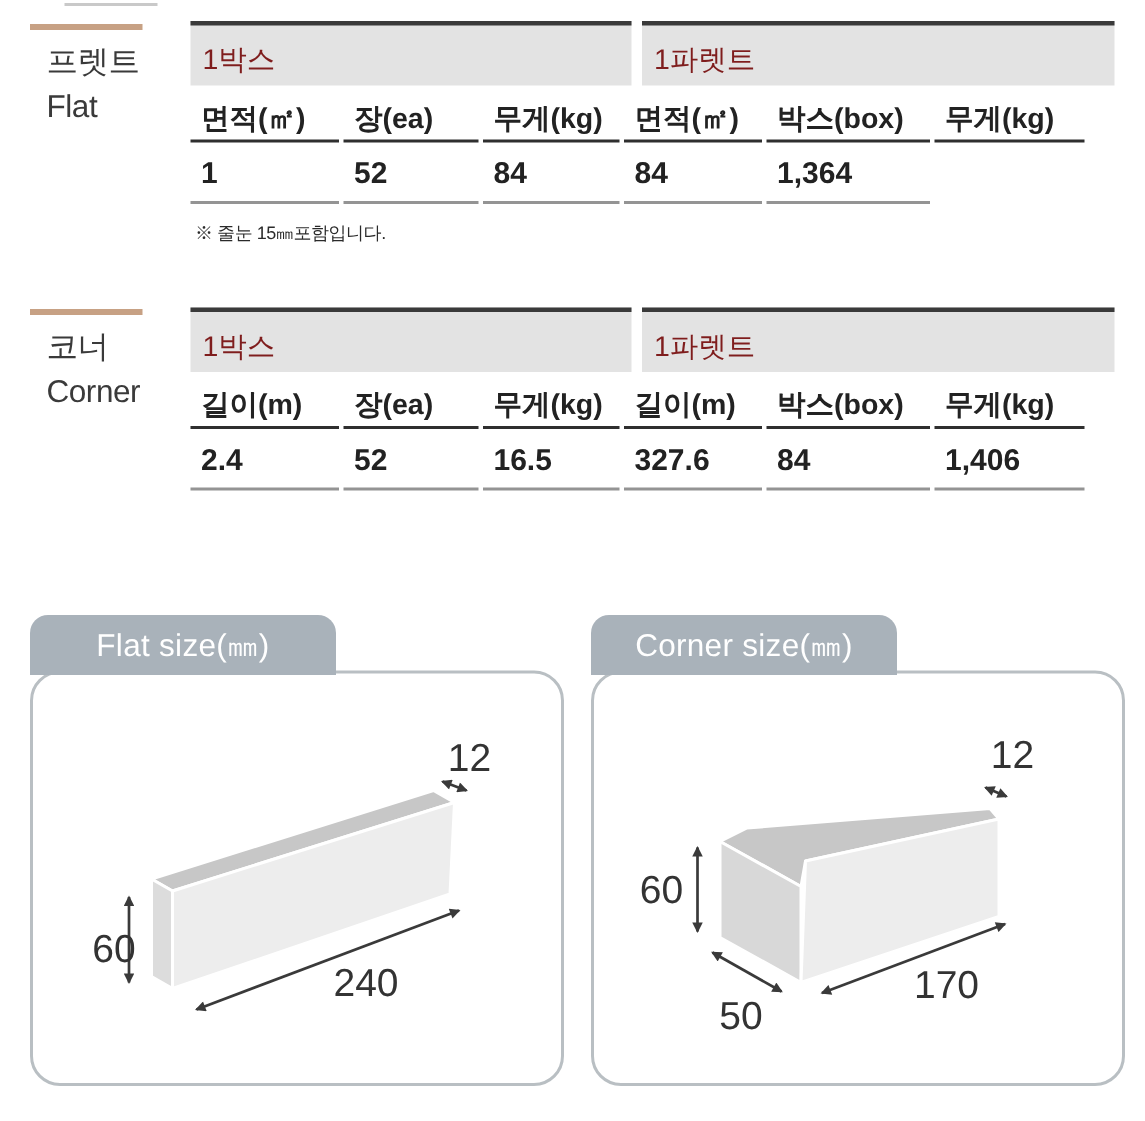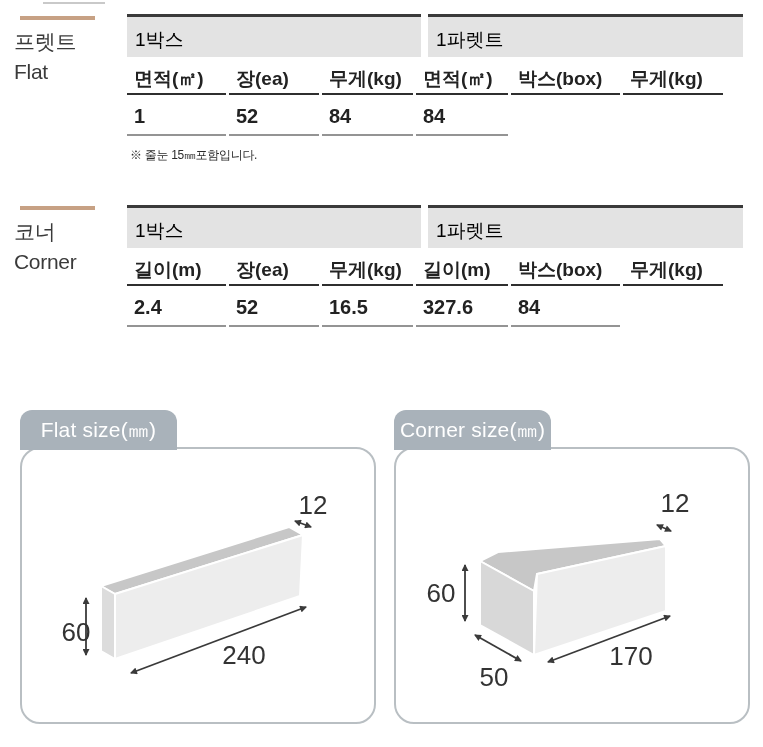--- a/index.html
+++ b/index.html
@@ -11,53 +11,53 @@
   }
   .abs{position:absolute;}
 
   
   .topline{left:43px;top:2px;width:62px;height:2px;background:#c9c9c9;}
   .accent-rule{width:75px;height:4px;background:#c7a184;}
   .accent-rule.flat{left:20px;top:16px;}
   .accent-rule.corner{left:20px;top:206px;}
 
   
-  .sec-label{font-size:21px;color:#3a3a3a;letter-spacing:-0.3px;line-height:30px;}
+  .sec-label{font-size:21px;color:#3a3a3a;letter-spacing:-0.3px;line-height:30px;margin-left:17px;}
   .lbl-flat-ko{left:14px;top:27px;}
   .lbl-flat-en{left:14px;top:57px;}
   .lbl-corner-ko{left:14px;top:217px;}
   .lbl-corner-en{left:14px;top:247px;}
 
   
   .spec-table{position:absolute;width:616px;left:127px;}
   .spec-table.t1{top:14px;}
   .spec-table.t2{top:205px;}
   .grow{display:grid;grid-template-columns:294px 315px;column-gap:7px;}
   .gcell{
     box-sizing:border-box;height:43px;background:#e3e3e3;
     border-top:3px solid #3a3a3a;padding:10px 0 0 8px;
-    font-size:19px;color:#000000;
+    font-size:19px;color:#7f1d1d;
   }
   .crow,.vrow{display:grid;grid-template-columns:99px 90px 91px 92px 109px 100px;column-gap:3px;font-weight:bold;}
   .ccell{
     box-sizing:border-box;height:38px;border-bottom:2.5px solid #2f2f2f;
     padding:9px 0 0 7px;font-size:19px;color:#222;white-space:nowrap;
   }
   .vcell{
     box-sizing:border-box;height:41px;border-bottom:2px solid #949494;
     padding:10px 0 0 7px;font-size:20px;color:#222;white-space:nowrap;
   }
   .note{left:130px;top:147px;font-size:12px;color:#2a2a2a;letter-spacing:-0.3px;}
 
   
   .card-wrap{position:absolute;top:410px;width:356px;height:315px;}
   .card-wrap.flat{left:20px;}
   .card-wrap.corner{left:394px;text-align:center;}
   .tab{
-    position:absolute;left:0;top:0;width:157px;height:40px;z-index:2;
+    position:absolute;left:0;top:0;width:204px;height:40px;z-index:2;
     background:#a9b2ba;border-radius:12px 12px 0 0;
     color:#ffffff;font-size:21px;letter-spacing:0.2px;
     display:flex;align-items:center;justify-content:center;
   }
   .card{
     position:absolute;left:0;top:37px;width:356px;height:277px;z-index:1;
     box-sizing:border-box;background:#ffffff;
     border:2.5px solid #b9bfc3;border-radius:20px;
   }
   .diagram-svg{position:absolute;left:0;top:0;z-index:3;}
@@ -87,20 +87,21 @@
     <div class="ccell">무게(kg)</div>
     <div class="ccell">면적(㎡)</div>
     <div class="ccell">박스(box)</div>
     <div class="ccell">무게(kg)</div>
   </div>
   <div class="vrow">
     <div class="vcell">1</div>
     <div class="vcell">52</div>
     <div class="vcell">84</div>
     <div class="vcell">84</div>
+    <div class="vcell">1,364</div>
   </div>
 </div>
 <div class="abs note">※ 줄눈 15㎜포함입니다.</div>
 
 <div class="spec-table t2">
   <div class="grow">
     <div class="gcell">1박스</div>
     <div class="gcell">1파렛트</div>
   </div>
   <div class="crow">
@@ -110,20 +111,21 @@
     <div class="ccell">길이(m)</div>
     <div class="ccell">박스(box)</div>
     <div class="ccell">무게(kg)</div>
   </div>
   <div class="vrow">
     <div class="vcell">2.4</div>
     <div class="vcell">52</div>
     <div class="vcell">16.5</div>
     <div class="vcell">327.6</div>
     <div class="vcell">84</div>
+    <div class="vcell">1,406</div>
   </div>
 </div>
 
 <div class="card-wrap flat">
   <div class="tab">Flat size(㎜)</div>
   <div class="card"></div>
   <svg class="diagram-svg" width="356" height="315" viewBox="0 0 356 315">
     <defs>
       <marker id="ahf" viewBox="0 0 10 10" refX="8.5" refY="5" markerWidth="9" markerHeight="7" orient="auto-start-reverse" markerUnits="userSpaceOnUse">
         <path d="M0,0 L10,5 L0,10 z" fill="#3a3a3a"></path>

